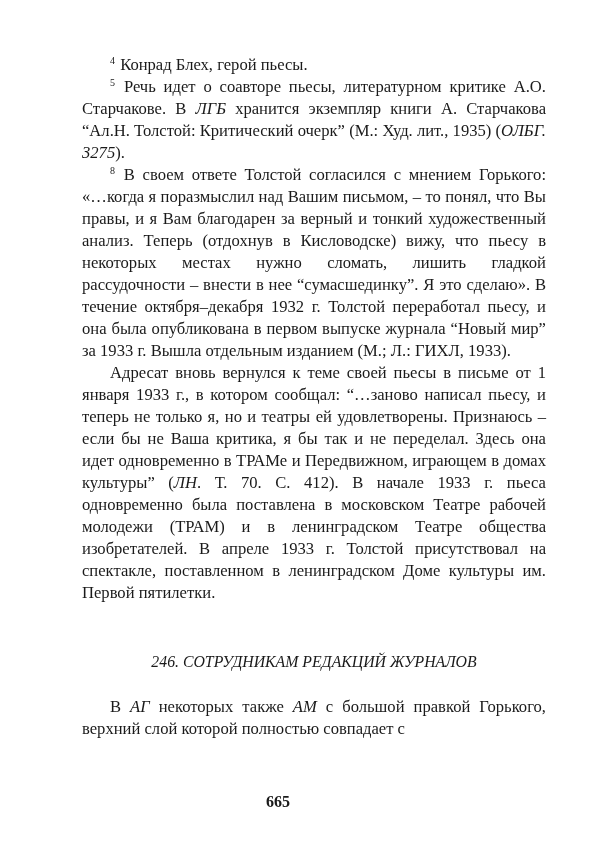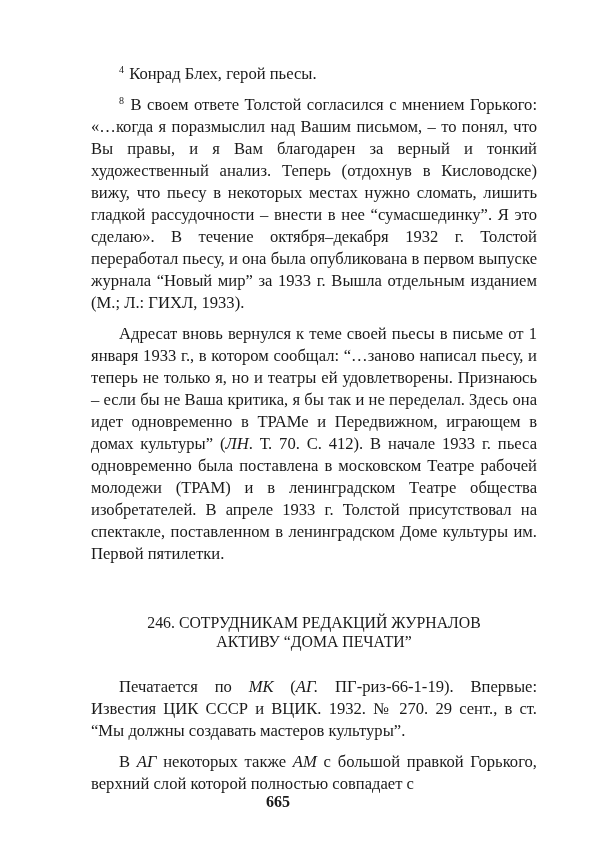--- a/index.html
+++ b/index.html
@@ -2,51 +2,50 @@
 <html><head>
 <meta charset="utf-8">
 <style>
   html, body { margin: 0; padding: 0; background: #ffffff; }
   body { width: 600px; height: 866px; position: relative; overflow: hidden; }
   .page {
     position: absolute; left: 82px; top: 54px; width: 464px;
     font-family: "Liberation Serif", "DejaVu Serif", serif;
     color: #1a1a1a; font-size: 16.6px; line-height: 22px;
   }
-  .p { text-align: justify; text-align-last: left; margin: 9px; }
+  .p { text-align: justify; text-align-last: left; margin: 0; }
   .ind { text-indent: 28px; }
   sup { font-size: 10px; line-height: 0; vertical-align: 6px; margin-right: 1px; }
   .heading {
-    text-align: center; margin: 48px 0 25px 0; line-height: 19px; font-size: 15.8px;
+    text-align: center; margin: 48px 0 25px 0; line-height: 19px; font-size: 15.8px; font-style: italic;
   }
   .pagenum {
     position: absolute; left: 0; width: 556px; top: 793px; text-align: center;
     font-family: "Liberation Serif", "DejaVu Serif", serif; font-weight: bold; font-size: 16px;
     color: #1a1a1a;
   }
   i { font-style: italic; }
 </style>
 </head>
 <body>
 
 <div class="page">
 
   <p class="p ind"><sup>4</sup> <span>Конрад Блех, герой пьесы.</span></p>
 
+  <p class="p ind"><sup>5</sup> <span>Речь идет о соавторе пьесы, литературном критике А.О. Старчакове. В </span><i>ЛГБ</i><span> хранится экземпляр книги А. Старчакова “Ал.Н. Толстой: Критический очерк” (М.: Худ. лит., 1935) (</span><i>ОЛБГ. 3275</i><span>).</span></p>
 
 
 
   <p class="p ind"><sup>8</sup> <span>В своем ответе Толстой согласился с мнением Горького: «…когда я поразмыслил над Вашим письмом, – то понял, что Вы правы, и я Вам благодарен за верный и тонкий художественный анализ. Теперь (отдохнув в Кисловодске) вижу, что пьесу в некоторых местах нужно сломать, лишить гладкой рассудочности – внести в нее “сумасшединку”. Я это сделаю». В течение октября–декабря 1932 г. Толстой переработал пьесу, и она была опубликована в первом выпуске журнала “Новый мир” за 1933 г. Вышла отдельным изданием (М.; Л.: ГИХЛ, 1933).</span></p>
 
   <p class="p ind"><span>Адресат вновь вернулся к теме своей пьесы в письме от 1 января 1933 г., в котором сообщал: “…заново написал пьесу, и теперь не только я, но и театры ей удовлетворены. Признаюсь – если бы не Ваша критика, я бы так и не переделал. Здесь она идет одновременно в ТРАМе и Передвижном, играющем в домах культуры” (</span><i>ЛН</i><span>. Т. 70. С. 412). В начале 1933 г. пьеса одновременно была поставлена в московском Театре рабочей молодежи (ТРАМ) и в ленинградском Театре общества изобретателей. В апреле 1933 г. Толстой присутствовал на спектакле, поставленном в ленинградском Доме культуры им. Первой пятилетки.</span></p>
 
   <div class="heading">
     <div>246. СОТРУДНИКАМ РЕДАКЦИЙ ЖУРНАЛОВ</div>
-    <div>АКТИВУ “ДОМА ПЕЧАТИ”</div>
   </div>
 
-  <p class="p ind"><span>Печатается по </span><i>МК</i><span> (</span><i>АГ.</i><span> ПГ-риз-66-1-19). Впервые: Известия ЦИК СССР и ВЦИК. 1932. № 270. 29 сент., в ст. “Мы должны создавать мастеров культуры”.</span></p>
 
   <p class="p ind"><span>В </span><i>АГ</i><span> некоторых также </span><i>АМ</i><span> с большой правкой Горького, верхний слой которой полностью совпадает с </span></p>
 
 </div>
 
 <div class="pagenum">665</div>
 
 </body></html>

